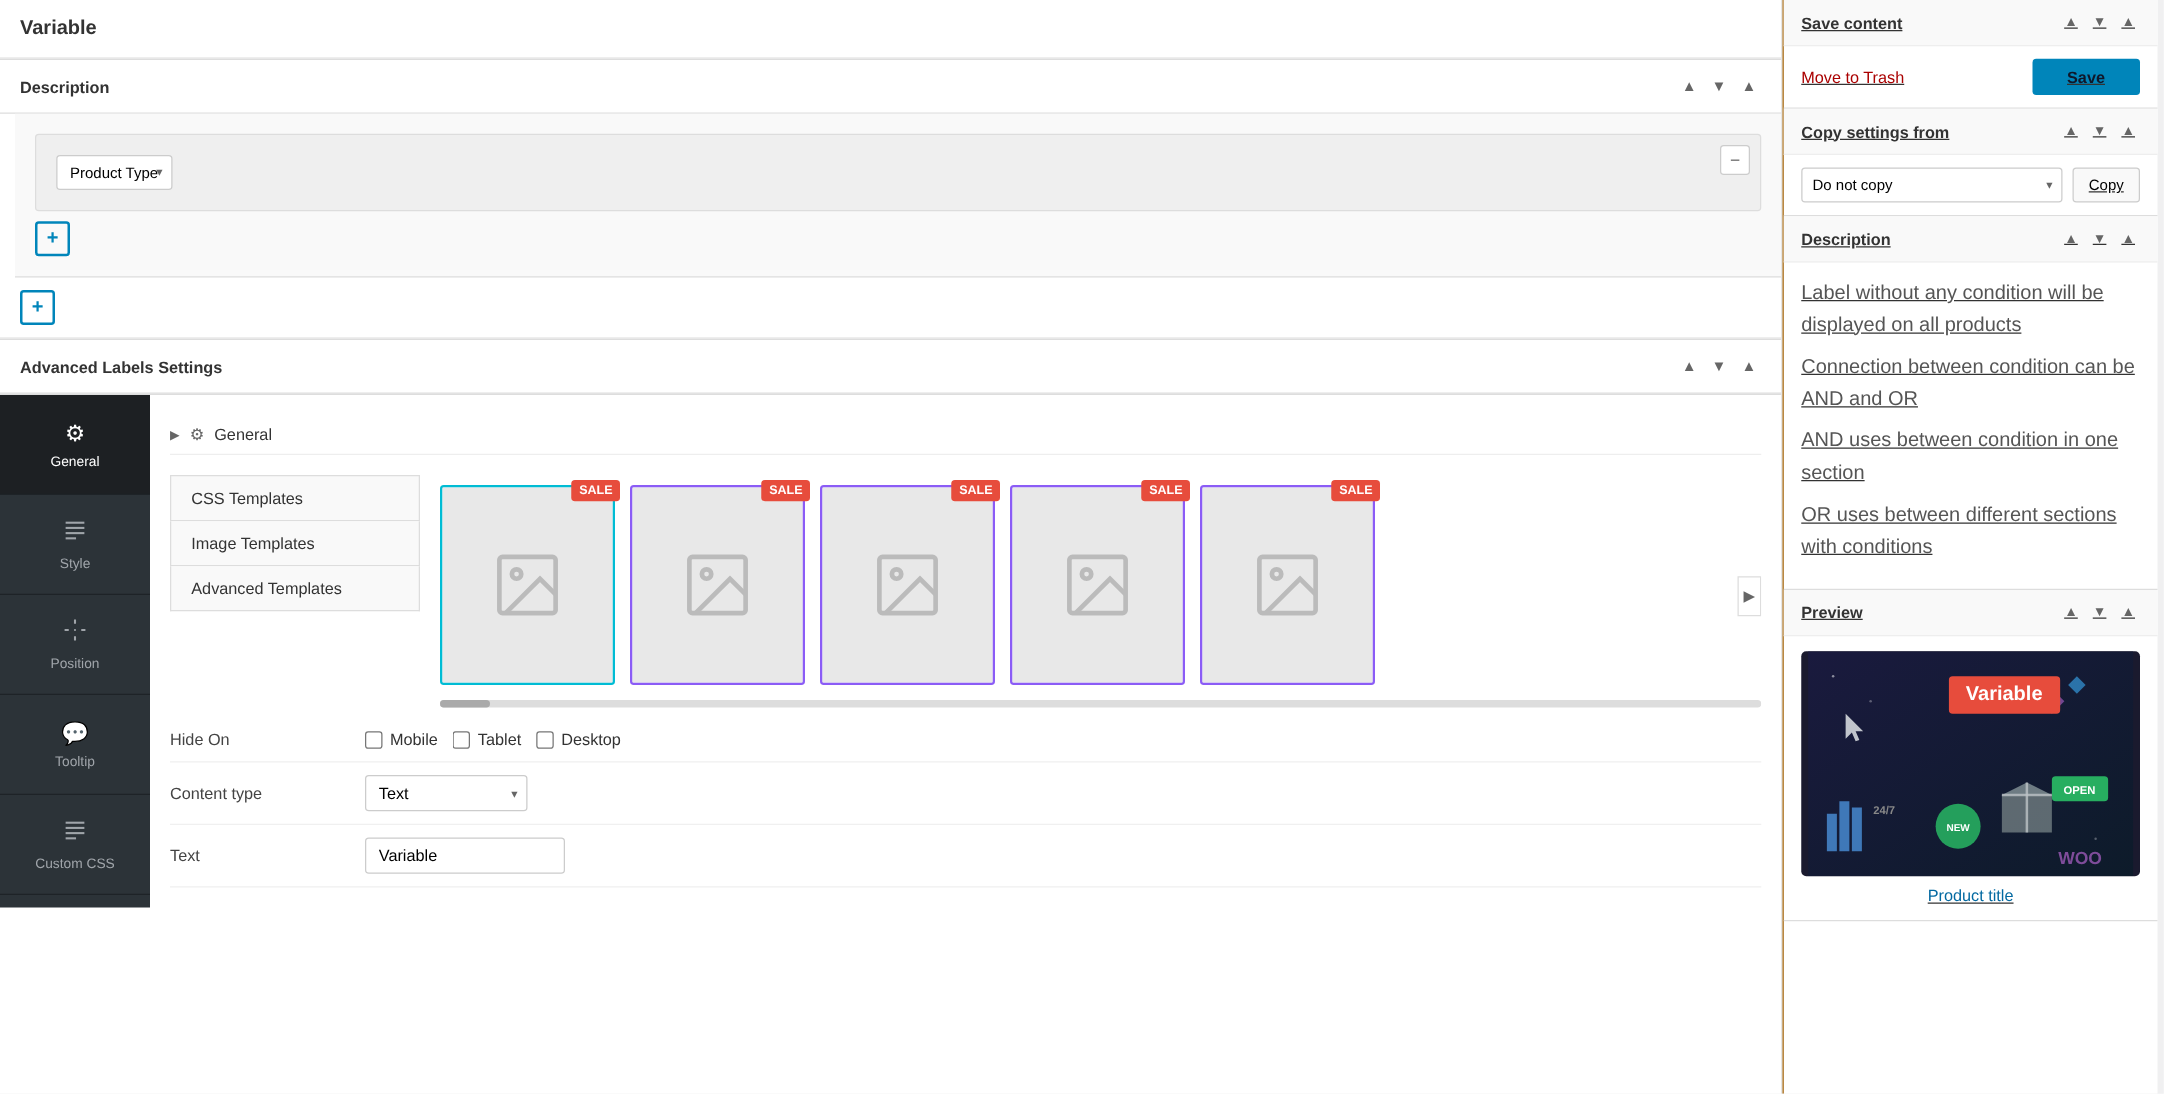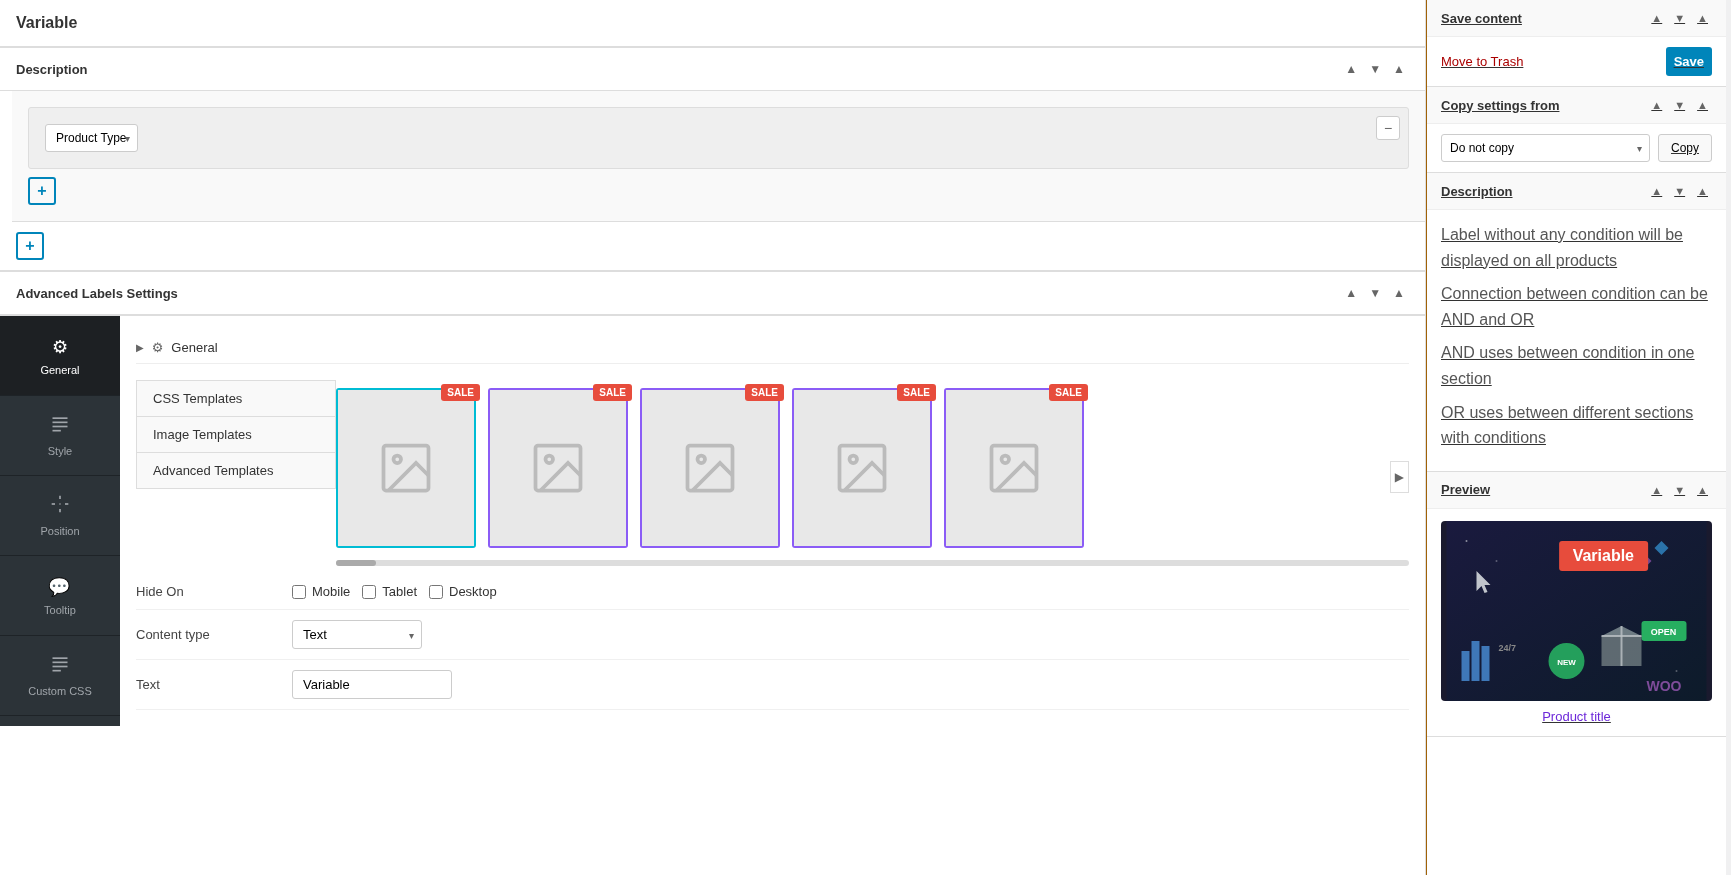--- a/index.html
+++ b/index.html
@@ -41,21 +41,21 @@
     .sidebar-tab-icon { font-size: 18px; }
 
     
     .content-area { flex: 1; padding: 16px; background: #fff; }
 
     
     .general-toggle { display: flex; align-items: center; gap: 8px; padding: 8px 0; cursor: pointer; font-size: 13px; color: #333; border-bottom: 1px solid #eee; margin-bottom: 16px; }
     .toggle-arrow { color: #666; font-size: 10px; }
 
     
-    .templates-layout { display: flex; align-items: flex-start; }
+    .templates-layout { display: flex; gap: 16px; align-items: flex-start; }
     .template-type-list { width: 200px; }
     .template-type-item { padding: 10px 16px; border: 1px solid #ddd; background: #f9f9f9; cursor: pointer; font-size: 13px; color: #333; }
     .template-type-item + .template-type-item { border-top: none; }
 
     
     .templates-carousel { flex: 1; position: relative; overflow: hidden; }
     .templates-cards { display: flex; gap: 12px; padding: 8px 0; overflow-x: auto; scrollbar-width: thin; }
     .template-card { width: 140px; min-width: 140px; height: 160px; border: 2px solid #8b5cf6; border-radius: 3px; position: relative; cursor: pointer; background: #f0f0f0; display: flex; align-items: center; justify-content: center; overflow: visible; }
     .template-card.selected { border-color: #00bcd4; }
     .template-card-image { width: 100%; height: 100%; display: flex; align-items: center; justify-content: center; background: #e8e8e8; }
@@ -77,39 +77,39 @@
     .right-panel { width: 300px; background: #fff; border-left: 1px solid #a16207; display: flex; flex-direction: column; text-decoration: underline; }
     .right-section { border-bottom: 1px solid #ddd; }
     .right-section-header { display: flex; align-items: center; justify-content: space-between; padding: 10px 14px; background: #f9f9f9; border-bottom: 1px solid #eee; }
     .right-section-title { font-weight: 600; font-size: 13px; }
     .right-section-controls { display: flex; gap: 4px; }
     .right-ctrl-btn { background: none; border: none; cursor: pointer; color: #666; font-size: 11px; padding: 2px 4px; }
 
     
     .save-content-body { padding: 10px 14px; display: flex; align-items: center; justify-content: space-between; }
     .move-to-trash { color: #a00; text-decoration: none; font-size: 13px; }
-    .save-btn { background: #0085ba; color: #ffffff; border: none; padding: 7px 8px; border-radius: 3px; cursor: pointer; font-size: 13px; font-weight: 600; }
+    .save-btn { background: #0085ba; color: #0f172a; border: none; padding: 7px 28px; border-radius: 3px; cursor: pointer; font-size: 13px; font-weight: 600; }
 
     
     .copy-settings-body { padding: 10px 14px; display: flex; gap: 8px; align-items: center; }
     .copy-select-wrapper { position: relative; flex: 1; }
     .copy-select-wrapper::after { content: '▾'; position: absolute; right: 8px; top: 50%; transform: translateY(-50%); pointer-events: none; font-size: 10px; color: #666; }
     .copy-select { width: 100%; padding: 6px 24px 6px 8px; border: 1px solid #ccc; border-radius: 3px; font-size: 12px; appearance: none; background: #fff; }
     .copy-btn { padding: 6px 12px; border: 1px solid #ccc; background: #f9f9f9; border-radius: 3px; cursor: pointer; font-size: 12px; }
 
     
     .description-body { padding: 12px 14px; font-size: 16px; color: #555; line-height: 1.6; }
     .description-body p { margin-bottom: 8px; }
 
     
     .preview-body { padding: 12px 14px; }
     .preview-image-container { position: relative; background: #1a1a2e; border-radius: 4px; overflow: hidden; width: 100%; height: 180px; display: flex; flex-direction: column; align-items: center; justify-content: center; }
     .preview-badge { position: absolute; top: 20px; left: 50%; transform: translateX(-20%); background: #e74c3c; color: #fff; padding: 6px 14px; font-size: 16px; font-weight: bold; border-radius: 3px; z-index: 3; }
     .preview-bg { width: 100%; height: 100%; position: absolute; top: 0; left: 0; }
-    .preview-title { font-size: 13px; font-weight: 500; color: #6d28d9; margin-top: 8px; text-align: center; }
+    .preview-title { font-size: 13px; font-weight: 500; color: #0369a1; margin-top: 8px; text-align: center; }
 
     
     .scroll-indicator { height: 6px; background: #ddd; border-radius: 3px; margin: 4px 0 8px; position: relative; }
     .scroll-thumb { position: absolute; left: 0; top: 0; width: 40px; height: 100%; background: #aaa; border-radius: 3px; }
 
     input[type="checkbox"] { width: 14px; height: 14px; cursor: pointer; }
   </style>
 </head>
 <body>
 

